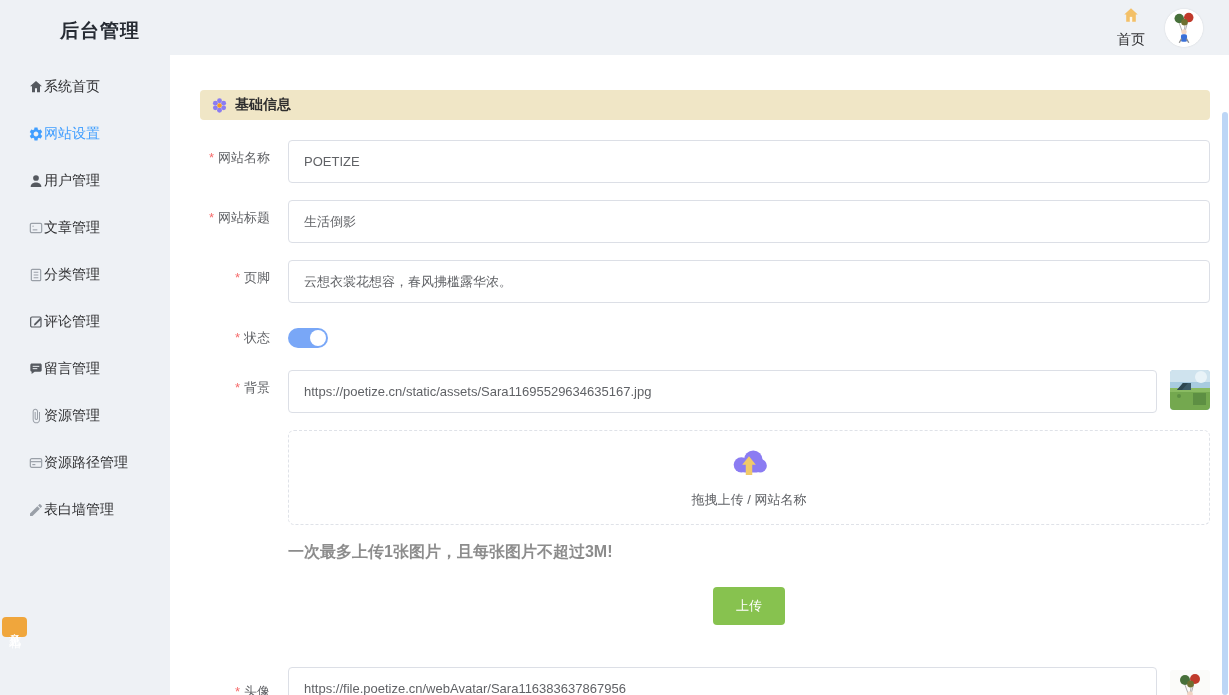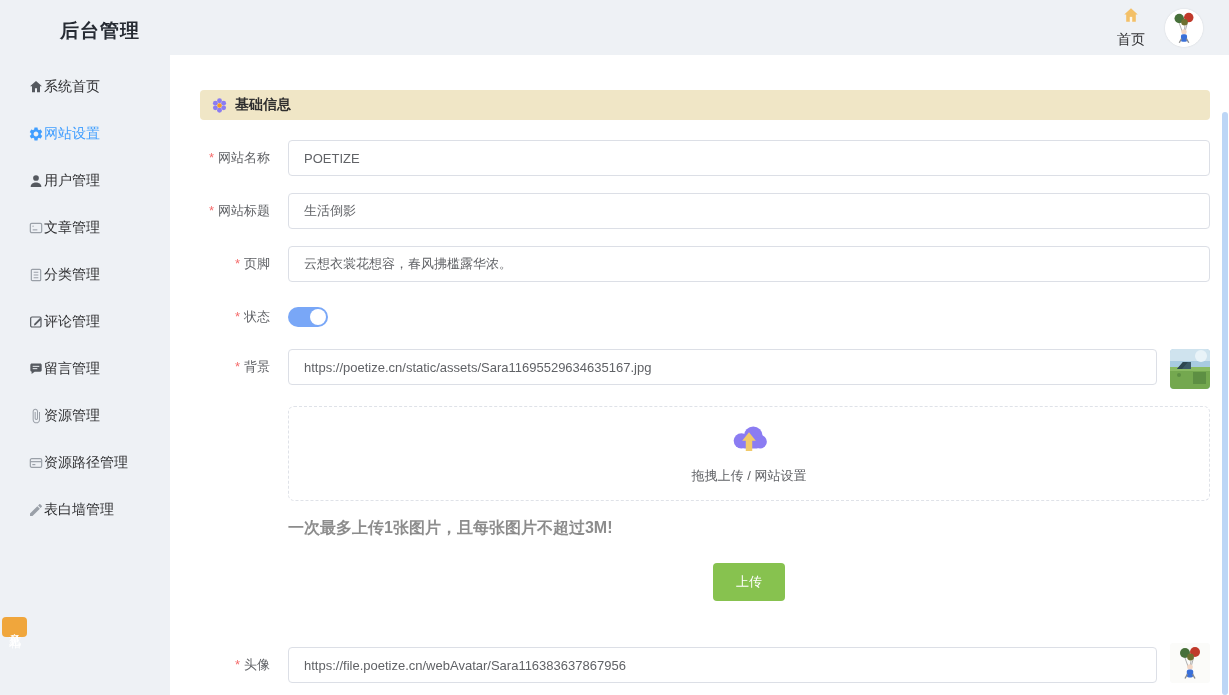--- a/index.html
+++ b/index.html
@@ -31,21 +31,21 @@
   
   .main { position:absolute; left:170px; top:55px; right:0; bottom:0; background:#fff; overflow:hidden; padding:35px 19px 0 30px; }
   .section-bar { height:30px; background:var(--section-bg,#f0e6c6); border-radius:4px; display:flex; align-items:center; gap:8px; padding-left:12px; }
   .section-bar svg { width:15px; height:15px; }
   .section-title { font-size:14px; font-weight:bold; color:#2f2f2f; }
 
   .form { margin-top:20px; }
   .form-row { display:flex; align-items:flex-start; margin-bottom:17px; }
   .row-label { width:70px; flex:0 0 70px; text-align:right; margin-right:18px; font-size:13px; color:#606266; line-height:36px; white-space:nowrap; }
   .row-label::before { content:"*"; color:#f56c6c; margin-right:4px; }
-  .inp { flex:1; height:36px; border:1px solid #dcdfe6; border-radius:4px; padding:0 15px; font-size:13px; color:#606266; outline:none; background:#fff; font-family:"Liberation Sans","DejaVu Sans",sans-serif; }
+  .inp { flex:1; height:43px; border:1px solid #dcdfe6; border-radius:4px; padding:0 15px; font-size:13px; color:#606266; outline:none; background:#fff; font-family:"Liberation Sans","DejaVu Sans",sans-serif; }
   .thumb { width:40px; height:40px; flex:0 0 40px; border-radius:4px; margin-left:13px; overflow:hidden; background:#f5f7fa; }
   .thumb svg { width:100%; height:100%; display:block; }
 
   .switch-row { margin-bottom:14px; }
   .switch { width:40px; height:20px; border-radius:10px; background:var(--toggle,#79a7f7); position:relative; margin-top:8px; cursor:pointer; }
   .switch::after { content:""; position:absolute; width:16px; height:16px; border-radius:50%; background:#fff; top:2px; right:2px; }
 
   .upload-box { flex:1; height:95px; border:1px dashed #dfe2e8; border-radius:6px; background:#fff; display:flex; flex-direction:column; align-items:center; justify-content:center; gap:10px; cursor:pointer; }
   .cloud-wrap { color:var(--purple,#8b7cf2); height:34px; }
   .cloud-wrap svg { width:46px; height:34px; }
@@ -222,21 +222,21 @@
       <div class="upload-box">
         <span class="cloud-wrap">
           <svg viewBox="0 0 48 40">
             <circle cx="15" cy="21" r="9" fill="currentColor"></circle>
               <circle cx="29" cy="15" r="11" fill="currentColor"></circle>
               <circle cx="37" cy="22" r="8" fill="currentColor"></circle>
               <rect x="13" y="17" width="26" height="13" rx="6" fill="currentColor"></rect>
             <path d="M24 11 L32 21 H27.8 V33 H20.2 V21 H16 Z" fill="var(--arrow,#f1ca69)"></path>
           </svg>
         </span>
-        <span class="drag-text">拖拽上传 / 网站设置</span>
+        <span class="drag-text">拖拽上传 / 网站名称</span>
       </div>
     </div>
 
     <div class="hint-row">
       <span class="hint-text">一次最多上传1张图片，且每张图片不超过3M!</span>
     </div>
 
     <div class="btn-row">
       <button class="upload-btn">上传</button>
     </div>

